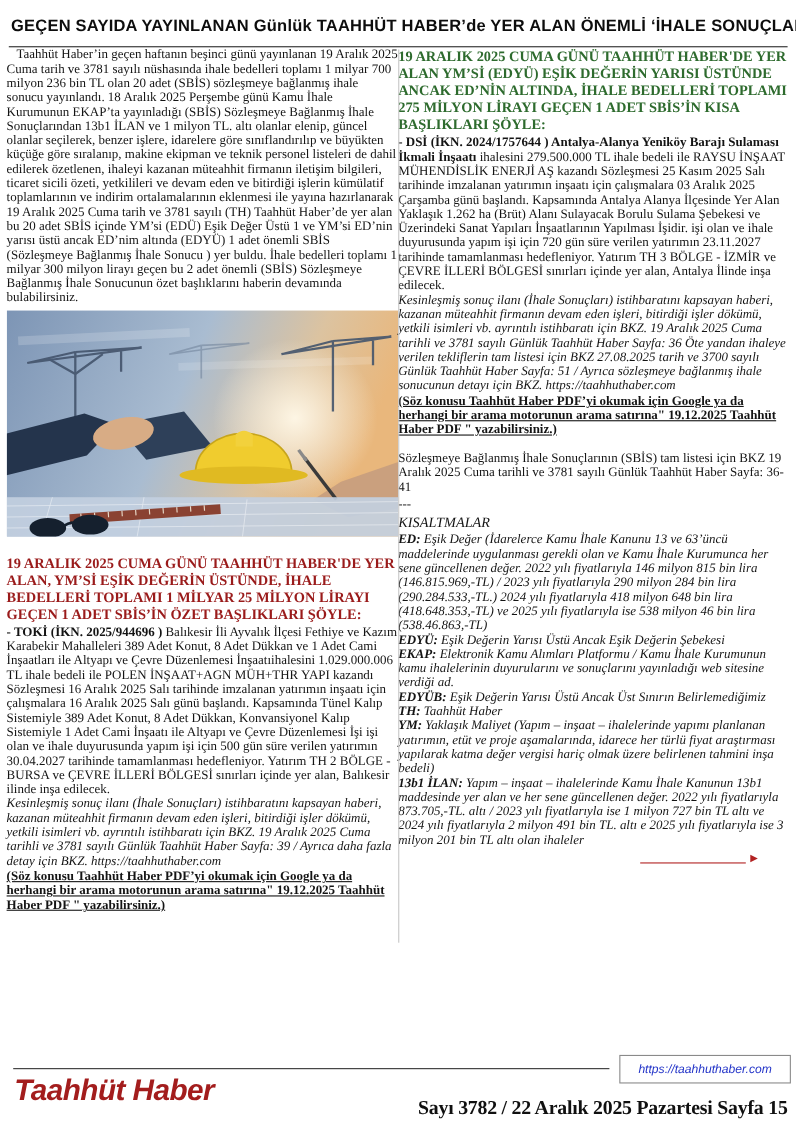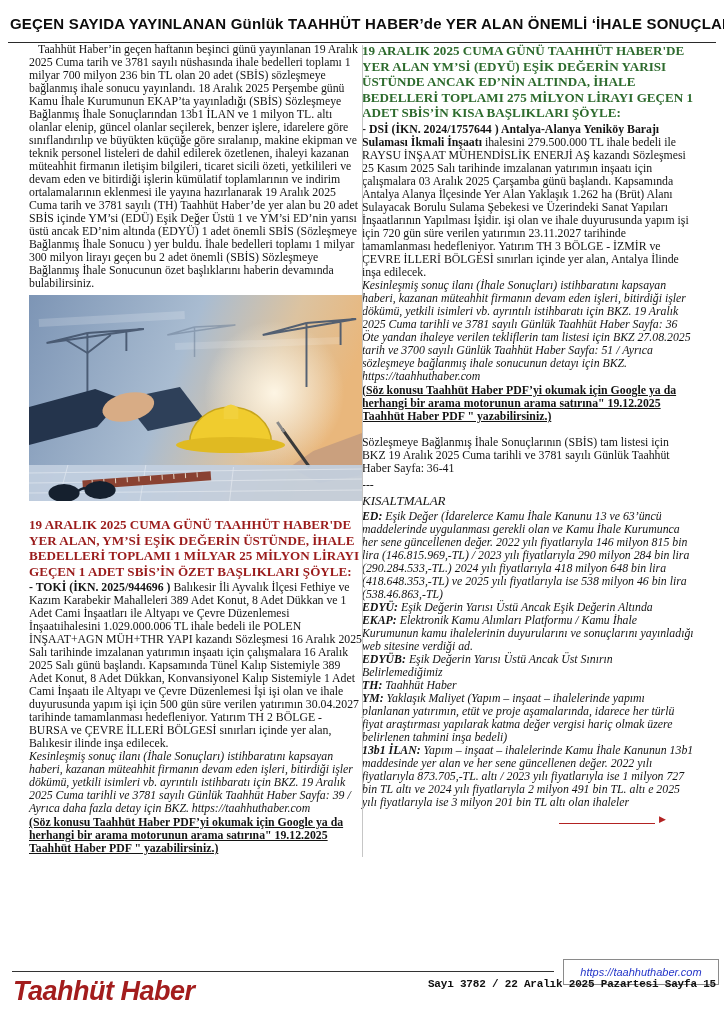--- a/index.html
+++ b/index.html
@@ -18,21 +18,21 @@
     font-family:"Liberation Sans", sans-serif;font-weight:bold;font-size:15px;
     letter-spacing:.2px;color:#0d0d0d;white-space:nowrap;
   }
   .banner-rule{border-top:1.6px solid #2a2a2a;margin:4px 8px 0;}
   
   .title{
     font-weight:bold;font-size:21.5px;line-height:1.17;text-align:center;
     max-width:602px;margin:12px auto 10px;color:#000;
   }
   
-  .columns{position:relative;display:flex;padding:0 29px;align-items:flex-start;}
+  .columns{position:relative;display:flex;padding:0 6px;align-items:flex-start;}
   .divider{position:absolute;left:50%;top:2px;height:812px;width:1px;background:#c6c6c6;}
   .col{flex:1;min-width:0;}
   p.body{font-size:11.8px;line-height:13px;text-align:left;}
   .intro{text-indent:9px;}
   .italic{font-style:italic;}
   .sec-heading{font-size:13.1px;line-height:15.6px;font-weight:bold;margin:16px 0 2px;}
   .sec-heading.red{color:var(--heading-red);}
   .sec-heading.green{color:var(--heading-green);margin-top:0;}
   .pdf-note{font-weight:bold;font-size:12.2px;line-height:14.4px;text-decoration:underline;margin-top:1px;}
   .link{font-style:italic;color:#141414;}
@@ -55,22 +55,22 @@
     position:absolute;right:5px;top:-3px;width:156px;height:26px;background:#fff;
     border:1.3px solid #8a8a8a;display:flex;align-items:center;justify-content:center;
   }
   .url-box .url{font-family:"Liberation Sans", sans-serif;font-style:italic;font-size:11px;color:var(--url-blue);}
   .footer-row{position:absolute;top:16px;left:13px;right:8px;display:flex;justify-content:space-between;align-items:flex-start;}
   .logo{
     font-family:"Liberation Sans", sans-serif;font-weight:bold;font-style:italic;
     font-size:27px;letter-spacing:-.5px;color:var(--logo-red);line-height:1;
   }
   .issue{
-    font-family:Liberation Mono, monospace;font-weight:bold;font-size:11px;
-    color:#101010;margin-top:0;letter-spacing:-.2px;
+    font-family:Liberation Serif, serif;font-weight:bold;font-size:18px;
+    color:#101010;margin-top:19px;letter-spacing:-.2px;
   }
 </style>
 </head>
 <body>
 
 <div class="page">
 
   <header class="banner">
     <div class="banner-text">GEÇEN SAYIDA YAYINLANAN Günlük TAAHHÜT HABER’de YER ALAN ÖNEMLİ ‘İHALE SONUÇLARI’ ÖZETİ</div>
   </header>
@@ -191,21 +191,21 @@
         <span>Sözleşmeye Bağlanmış İhale Sonuçlarının (SBİS) tam listesi için BKZ</span>
         <span class="sbis-ref">19 Aralık 2025 Cuma tarihli ve 3781 sayılı Günlük Taahhüt Haber Sayfa: 36-41</span>
       </p>
 
       <p class="body dashes">---</p>
 
       <h3 class="abbr-title">KISALTMALAR</h3>
 
       <div class="abbr-list">
         <p class="body abbr-item"><b class="term">ED:</b> <span>Eşik Değer (İdarelerce Kamu İhale Kanunu 13 ve 63’üncü maddelerinde uygulanması gerekli olan ve Kamu İhale Kurumunca her sene güncellenen değer. 2022 yılı fiyatlarıyla  146 milyon 815 bin lira (146.815.969,-TL) / 2023 yılı fiyatlarıyla 290 milyon 284 bin lira (290.284.533,-TL.) 2024 yılı fiyatlarıyla  418 milyon 648 bin lira (418.648.353,-TL) ve 2025 yılı fiyatlarıyla ise  538  milyon 46  bin lira (538.46.863,-TL)</span></p>
-        <p class="body abbr-item"><b class="term">EDYÜ:</b> <span>Eşik Değerin Yarısı Üstü Ancak Eşik Değerin Altında</span></p>
+        <p class="body abbr-item"><b class="term">EDYÜ:</b> <span>Eşik Değerin Yarısı Üstü Ancak Eşik Değerin Şebekesi</span></p>
         <p class="body abbr-item"><b class="term">EKAP:</b> <span>Elektronik Kamu Alımları Platformu / Kamu İhale Kurumunun kamu ihalelerinin duyurularını ve sonuçlarını yayınladığı web sitesine verdiği ad.</span></p>
         <p class="body abbr-item"><b class="term">EDYÜB:</b> <span>Eşik Değerin Yarısı Üstü Ancak Üst Sınırın Belirlemediğimiz</span></p>
         <p class="body abbr-item"><b class="term">TH:</b> <span>Taahhüt Haber</span></p>
         <p class="body abbr-item"><b class="term">YM:</b> <span>Yaklaşık Maliyet (Yapım – inşaat – ihalelerinde yapımı planlanan yatırımın, etüt ve proje aşamalarında, idarece her türlü fiyat araştırması yapılarak katma değer vergisi hariç olmak üzere belirlenen tahmini inşa bedeli)</span></p>
         <p class="body abbr-item"><b class="term">13b1 İLAN:</b> <span>Yapım – inşaat – ihalelerinde Kamu İhale Kanunun 13b1 maddesinde yer alan ve her sene güncellenen değer. 2022 yılı fiyatlarıyla 873.705,-TL. altı / 2023 yılı fiyatlarıyla ise 1 milyon 727 bin TL altı ve 2024 yılı fiyatlarıyla  2 milyon 491 bin TL. altı e 2025 yılı fiyatlarıyla ise 3 milyon 201 bin  TL altı olan ihaleler</span></p>
       </div>
 
       <div class="continues">
         <span class="arrow">▶</span>
       </div>

